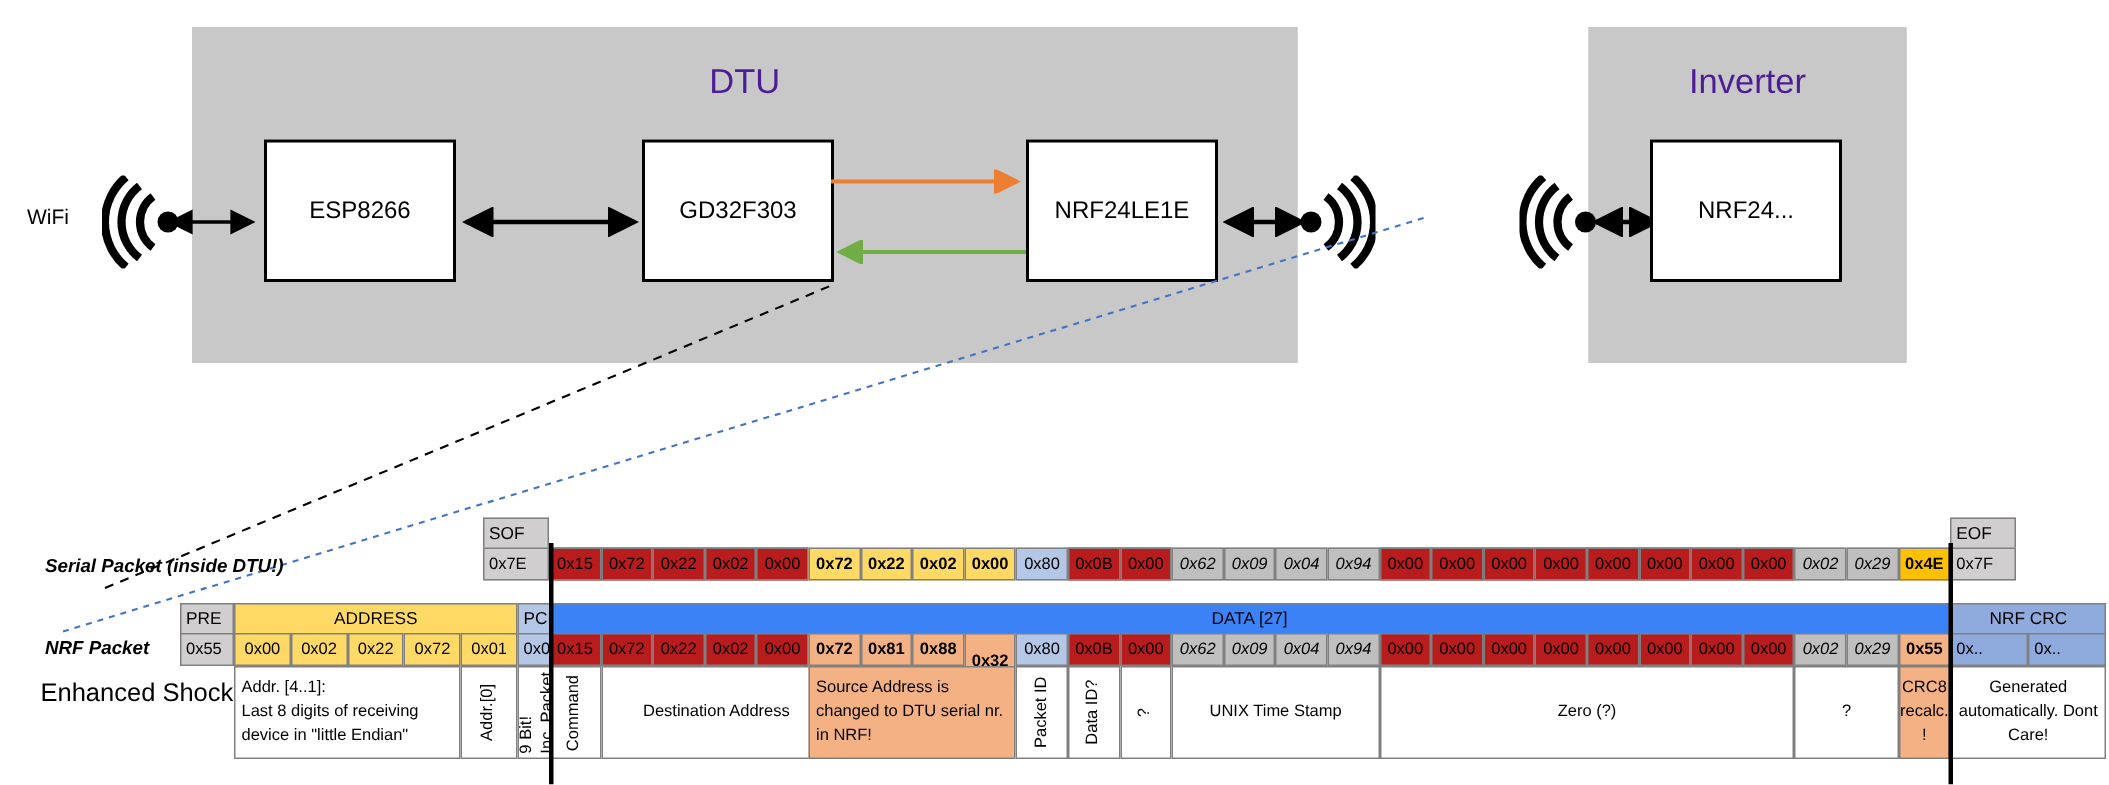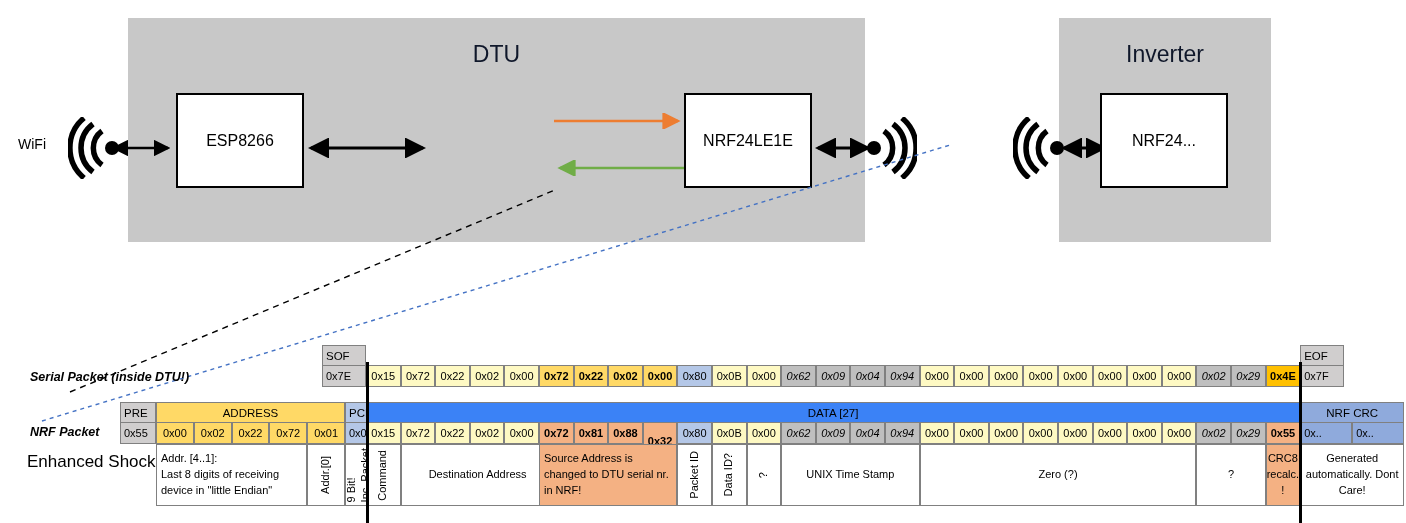--- a/index.html
+++ b/index.html
@@ -22,21 +22,21 @@
   .enclosure {
     position: absolute;
     background: #c8c8c8;
     border: 1px solid #c8c8c8;
   }
   .enclosure-title {
     position: absolute;
     width: 100%;
     text-align: center;
     font-size: 23px;
-    color: #0f172a;
+    color: #4c1d95;
     top: 22px;
   }
   .chip {
     position: absolute;
     background: #ffffff;
     border: 2.5px solid #000000;
     display: flex;
     align-items: center;
     justify-content: center;
     font-size: 16px;
@@ -65,21 +65,21 @@
     border: 1px solid #808080;
     font-size: 11px;
     display: flex;
     align-items: center;
     justify-content: center;
     overflow: hidden;
     white-space: nowrap;
     background: #ffffff;
   }
   .cell.grey   { background: #d0cece; }
-  .cell.green  { background: #fef9c3; }
+  .cell.green  { background: #b91c1c; }
   .cell.yellow { background: #ffd966; font-weight: bold; }
   .cell.blue   { background: #b4c7e7; }
   .cell.blue2  { background: #8faadc; }
   .cell.salmon { background: #f4b183; font-weight: bold; }
   .cell.orange { background: #ffc000; font-weight: bold; }
   .cell.grey2  { background: #bfbfbf; font-style: italic; }
   .cell.lgrey  { background: #3b82f6; }
   .cell.hdr    { font-size: 11.5px; }
   .cell.leftal { justify-content: flex-start; padding-left: 3px; }
 
@@ -152,20 +152,23 @@
   </svg>
 
   <div class="chip" style="left:176px; top:93px; width:128px; height:95px;">
     <span>ESP8266</span>
   </div>
 
   <svg style="position:absolute; left:304px; top:138px;" width="126" height="20" viewBox="0 0 126 20">
     <line x1="7" y1="10" x2="119" y2="10" stroke="#000" stroke-width="3" marker-end="url(#ah-b-r)" marker-start="url(#ah-b-l)"></line>
   </svg>
 
+  <div class="chip" style="left:428px; top:93px; width:128px; height:95px;">
+    <span>GD32F303</span>
+  </div>
 
   <svg style="position:absolute; left:554px; top:113px;" width="130" height="16" viewBox="0 0 130 16">
     <defs>
       <marker id="ah-o-r" markerWidth="7" markerHeight="7" refX="6" refY="3.5" orient="auto">
         <path d="M0,0 L7,3.5 L0,7 z" fill="#ED7D31"></path>
       </marker>
     </defs>
     <line x1="0" y1="8" x2="124" y2="8" stroke="#ED7D31" stroke-width="2.6" marker-end="url(#ah-o-r)"></line>
   </svg>
 

